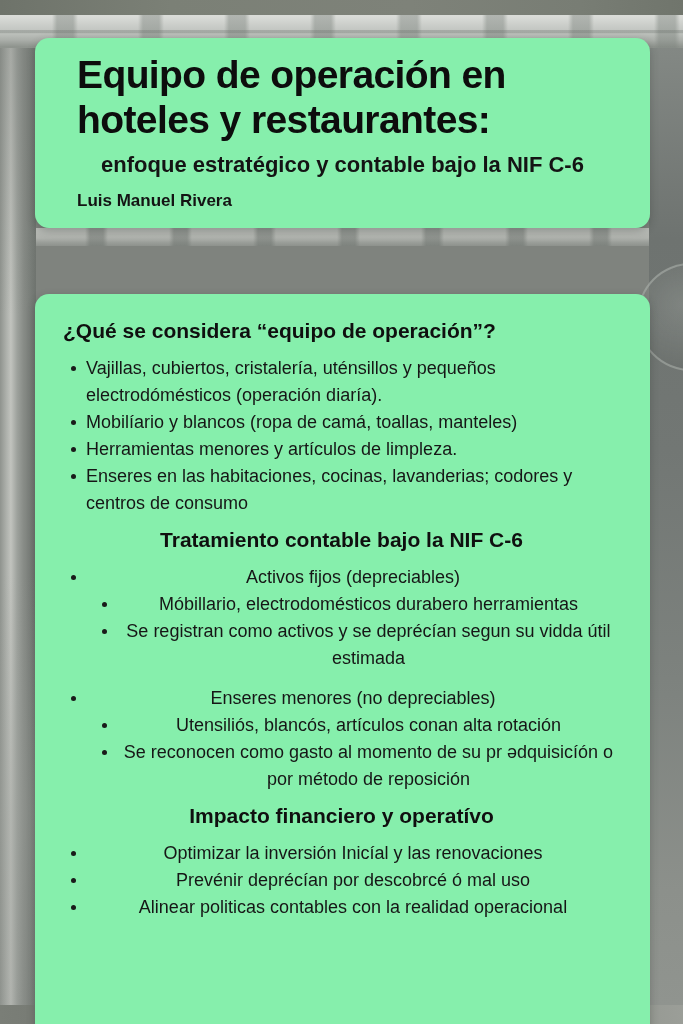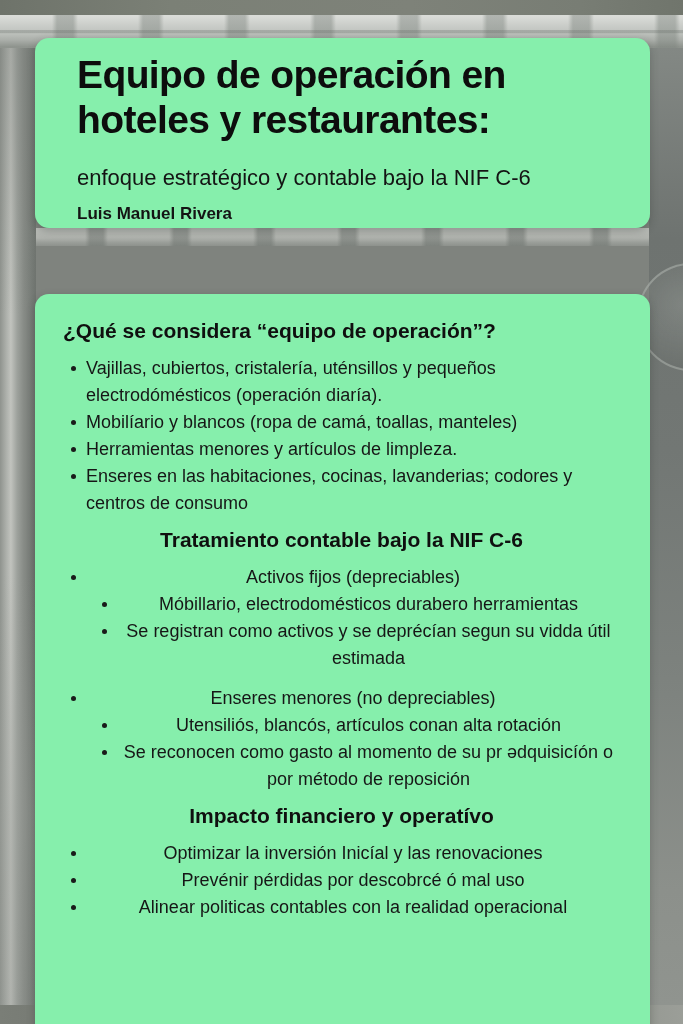--- a/index.html
+++ b/index.html
@@ -66,22 +66,22 @@
   .card-title { top:38px; height:190px; padding:14px 42px 0 42px; }
   .card-content { top:246px; height:759px; padding:24px 30px 0 28px;margin-top:48px; }
 
   .pre { white-space:pre-line; }
 
   h1 {
     margin:0; font-size:39px; line-height:45px; font-weight:700;
     letter-spacing:-0.6px; color:#0d0d0d;
   }
   .subtitle {
-    margin:21px 0 0 0; font-size:22px; line-height:29px; font-weight:400;
-    color:#141414; white-space:nowrap;
+    margin:8px 0 0 0; font-size:22px; line-height:29px; font-weight:700;
+    color:#141414; white-space:nowrap;text-align:center;
   }
   .author { margin:11px 0 0 0; font-size:17px; line-height:21px; font-weight:700; color:#141414; }
 
   h2 { margin:0; font-size:21px; line-height:26px; font-weight:700; color:#0f0f0f; }
   .sec + .sec { margin-top:10px;text-align:center; }
 
   ul { list-style:none; margin:11px 0 0 6px; padding:0; }
   ul.sub { margin:0 0 0 14px; }
   li {
     position:relative; padding-left:17px;
@@ -146,18 +146,18 @@
 por método de reposición</span></li>
         </ul>
       </li>
     </ul>
   </div>
 
   <div class="sec">
     <h2>Impacto financiero y operatívo</h2>
     <ul>
       <li><span class="pre">Optimizar la inversión Inicíal y las renovaciones</span></li>
-      <li><span class="pre">Prevénir pérdidas por descobrcé ó mal uso</span></li>
+      <li><span class="pre">Prevénir deprécían por descobrcé ó mal uso</span></li>
       <li><span class="pre">Alinear politicas contables con la realidad operacional</span></li>
     </ul>
   </div>
 
 </section>
 
 </body></html>

